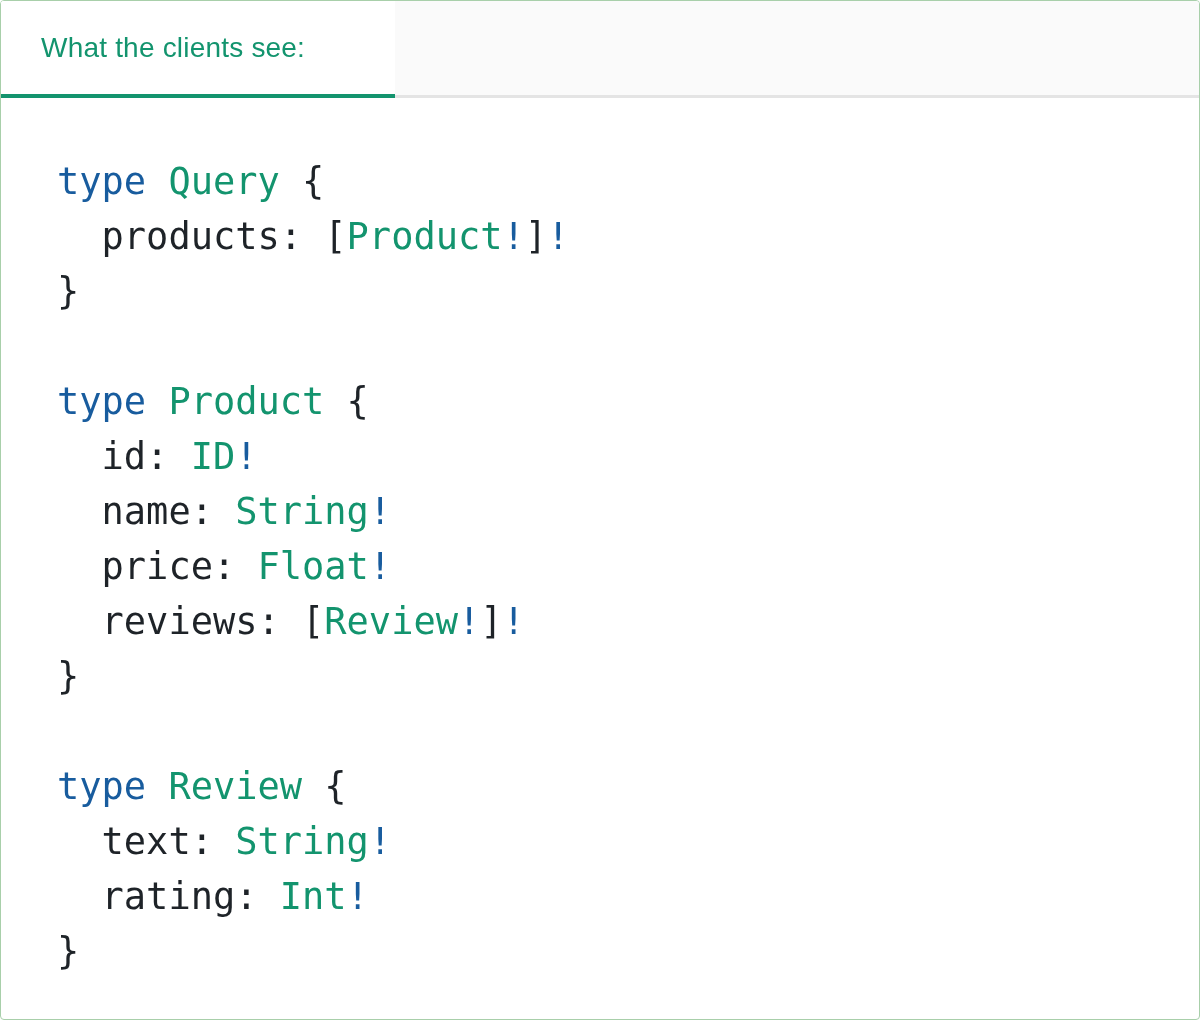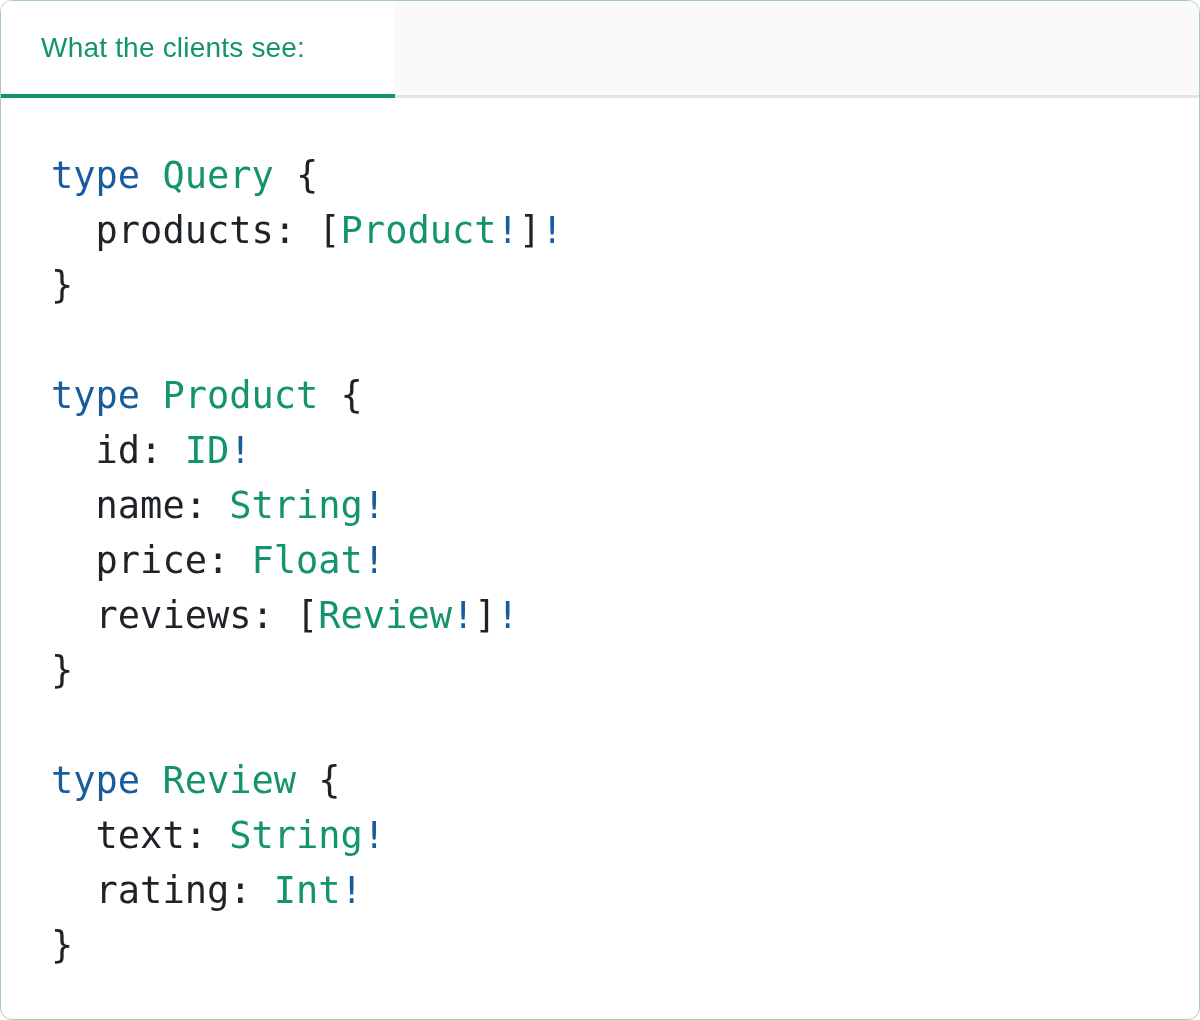--- a/index.html
+++ b/index.html
@@ -10,21 +10,21 @@
     background: #ffffff;
     font-family: "Liberation Sans", sans-serif;
   }
 
   .card {
     position: absolute;
     inset: 0;
     box-sizing: border-box;
     background: var(--card-bg, #ffffff);
     border: 1px solid var(--card-border, #a8cfaa);
-    border-radius: 12px;
+    border-radius: 4px;
     overflow: hidden;
   }
 
   .tabs-header {
     position: relative;
     height: 94px;
     background: var(--header-bg, #fafafa);
     border-bottom: 3px solid var(--divider-gray, #e4e4e4);
     display: flex;
     align-items: stretch;
@@ -52,21 +52,21 @@
   .tab-underline {
     position: absolute;
     left: 0;
     right: 0;
     bottom: -3px;
     height: 4px;
     background: var(--accent-teal, #13946e);
   }
 
   .code {
-    margin: 10px;
+    margin: 16px;
     padding: 40px 40px 30px 40px;
     font-family: "DejaVu Sans Mono", "Liberation Mono", monospace;
     font-size: 37px;
     line-height: 55px;
     font-weight: 500;
     color: var(--code-text, #1e2328);
     white-space: pre;
   }
 
   .code-line {

